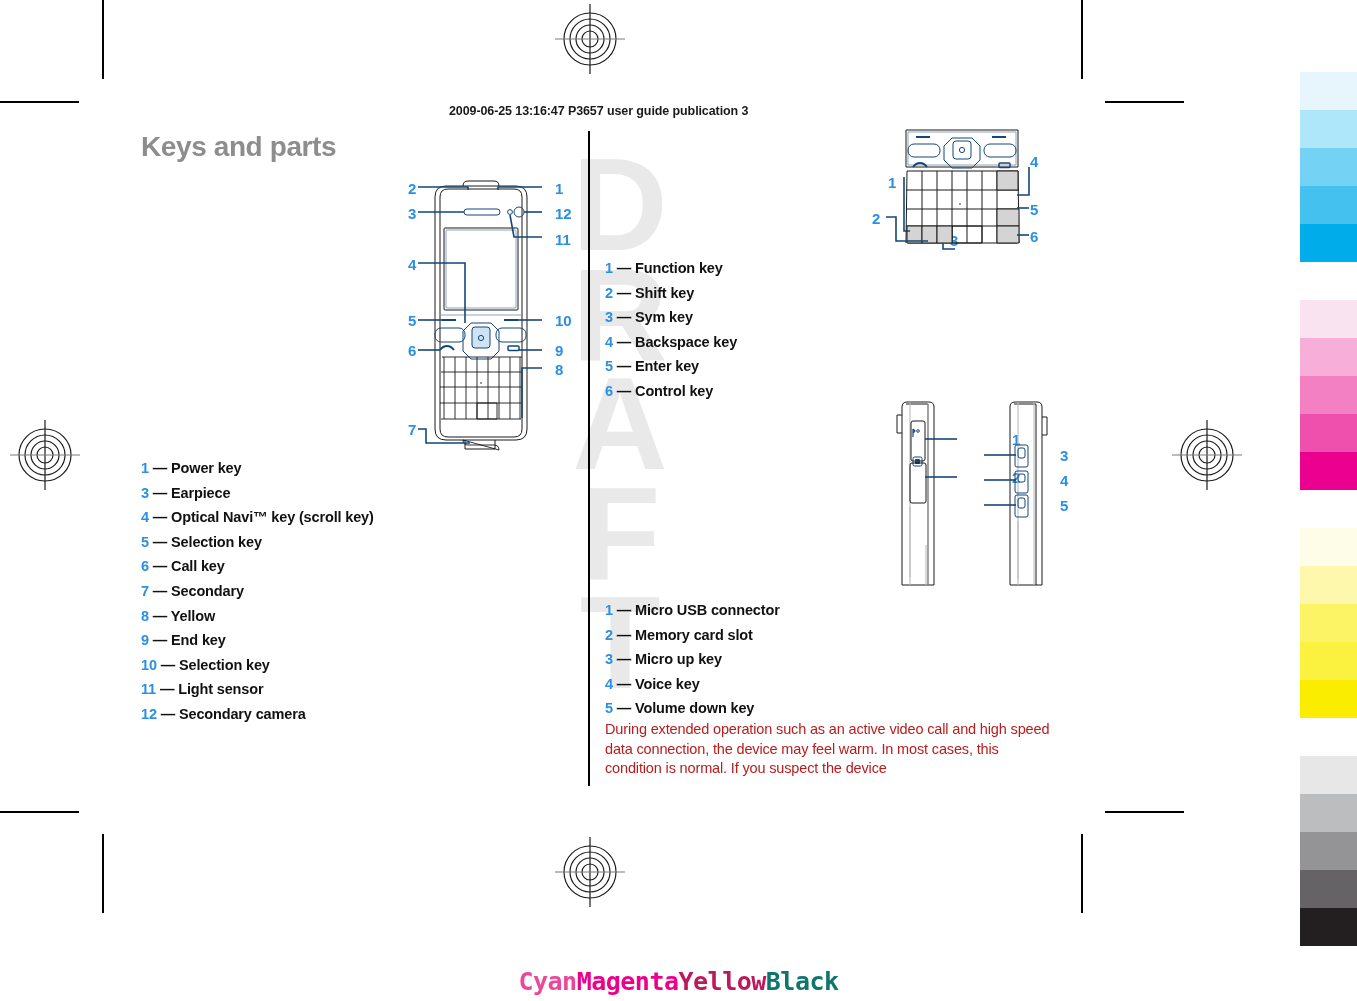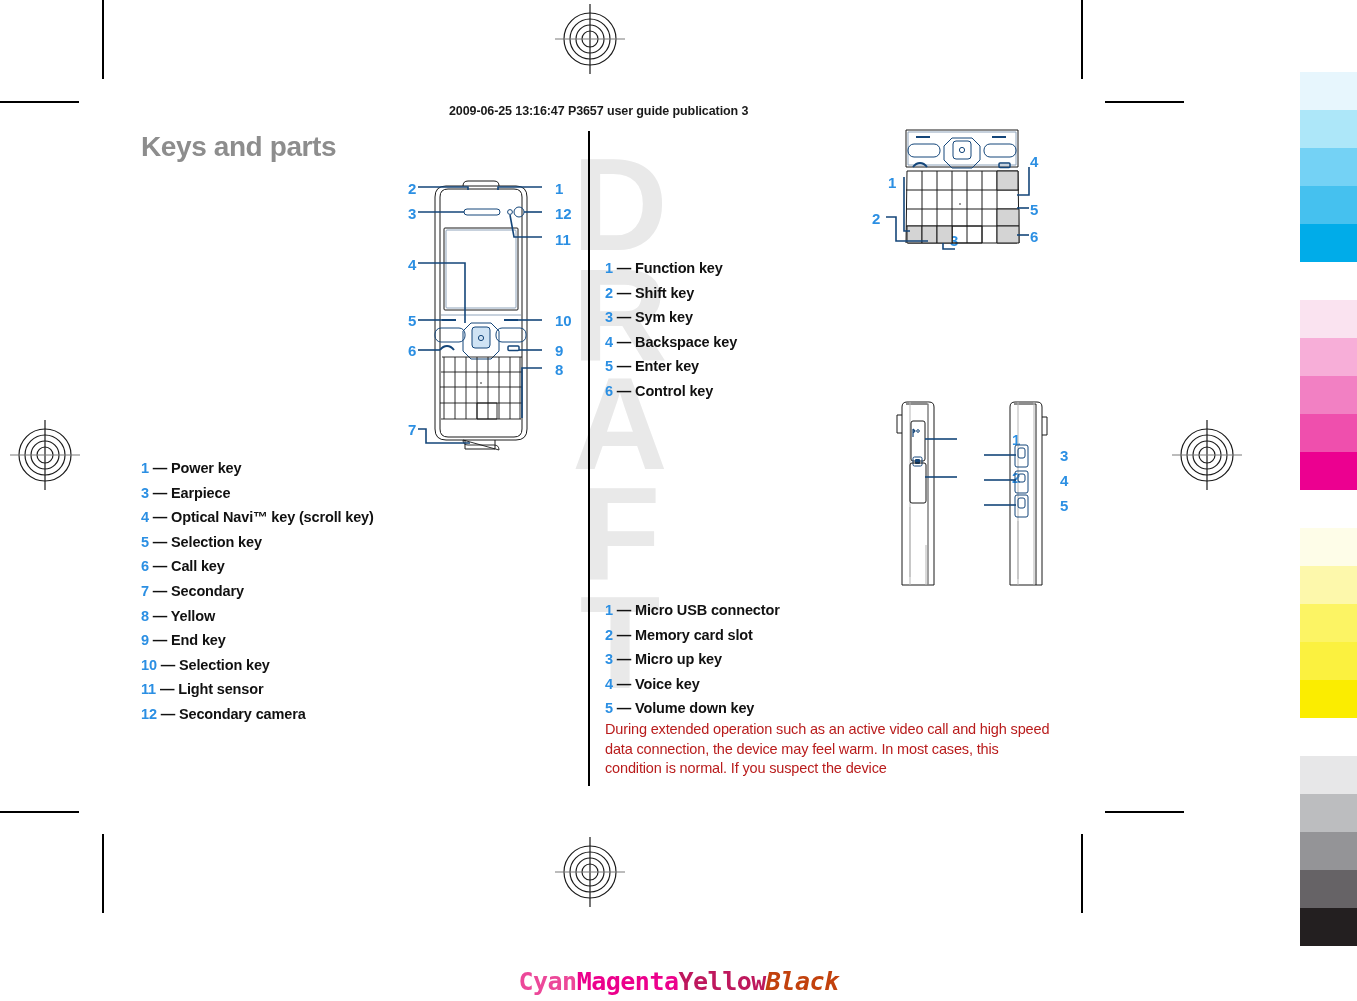--- a/index.html
+++ b/index.html
@@ -83,21 +83,21 @@
   .cmyk{
     position:absolute;left:0;top:967px;width:1357px;text-align:center;
     font-family:"DejaVu Sans Mono", monospace;
     font-size:25px;font-weight:bold;letter-spacing:-0.5px;
     white-space:nowrap;
   }
   .cmyk span{padding:0;}
   .c-cyan{color:#ec4899;}
   .c-mag{color:#ec008c;}
   .c-yel{color:#be185d;}
-  .c-blk{color:#c2410c;font-style:italic;}
+  .c-blk{color:#0f766e;}
 </style>
 </head>
 <body>
 
 <div class="crop-v" style="left:102px;top:0px;height:79px;"></div>
 <div class="crop-h" style="left:0px;top:101px;width:79px;"></div>
 
 <div class="crop-v" style="left:1081px;top:0px;height:79px;"></div>
 <div class="crop-h" style="left:1105px;top:101px;width:79px;"></div>
 

